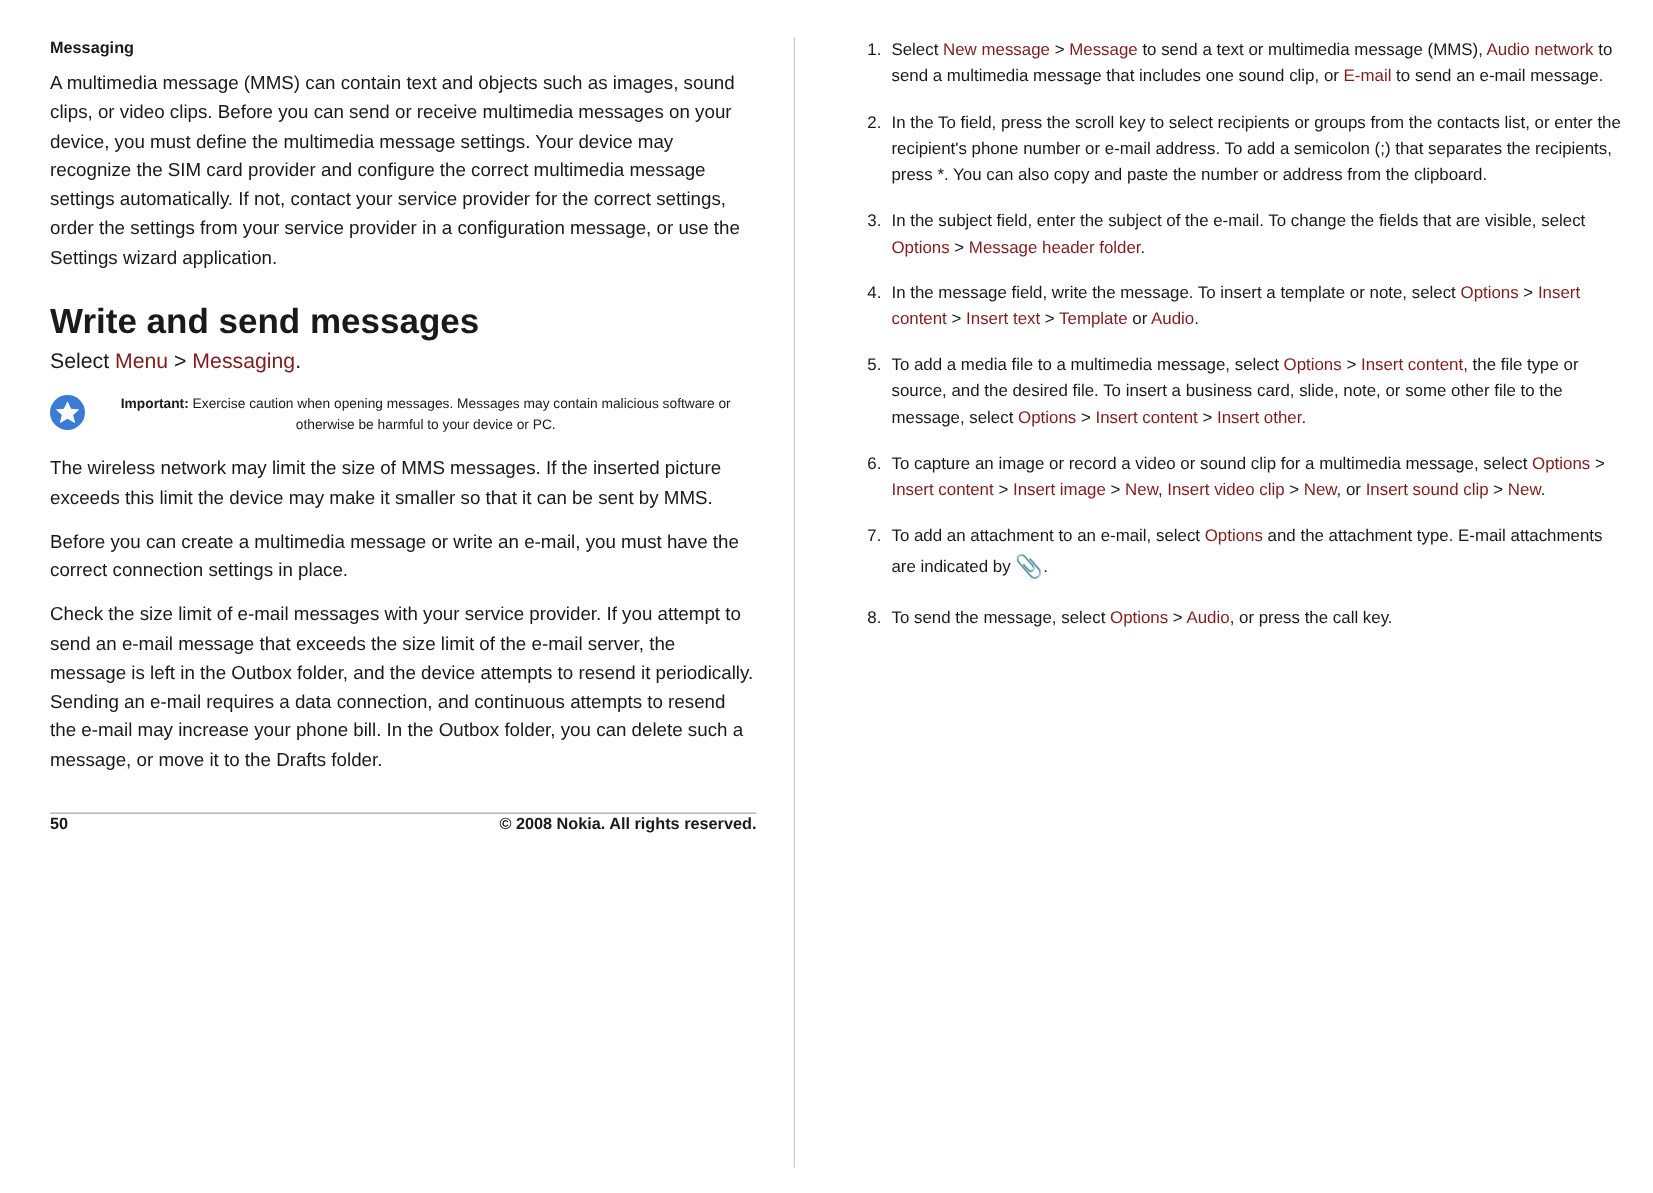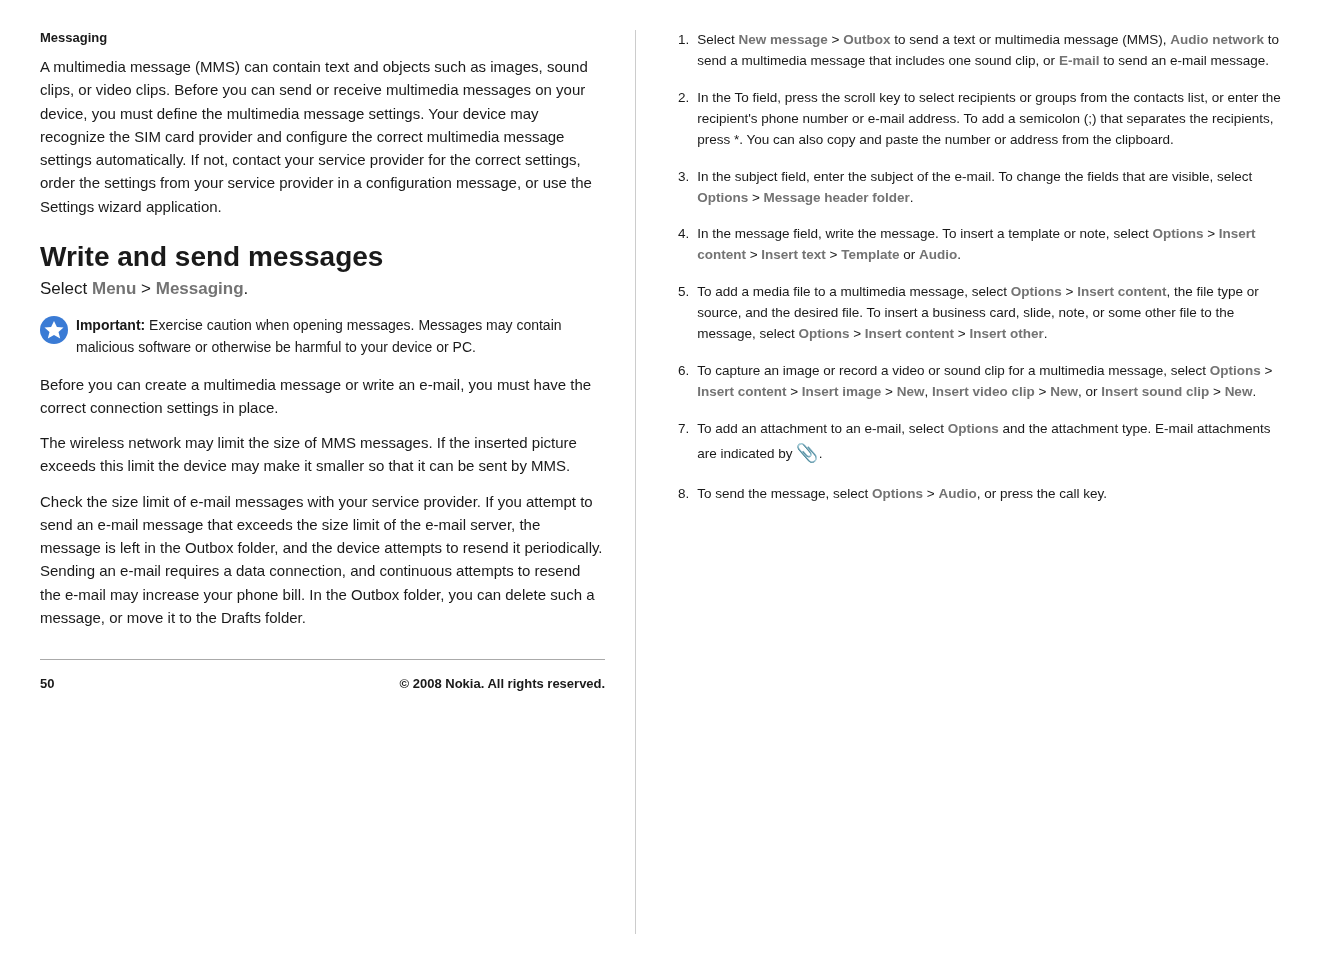--- a/index.html
+++ b/index.html
@@ -8,21 +8,21 @@
       font-family: Arial, Helvetica, sans-serif;
       font-size: 14px;
       color: #1a1a1a;
       width: 1322px;
       min-height: 954px;
     }
     .page {
       display: flex;
       flex-direction: row;
       padding: 30px 40px 20px 40px;
-      gap: 0;
+      gap: 16px;
       width: 100%;
       min-height: 954px;
     }
     .left-col {
       flex: 0 0 48%;
       padding-right: 30px;
       border-right: 1px solid #ccc;
     }
     .right-col {
       flex: 0 0 52%;
@@ -56,33 +56,34 @@
       gap: 8px;
       margin-bottom: 14px;
     }
     .star-icon {
       width: 28px;
       height: 28px;
       flex-shrink: 0;
       margin-top: 1px;
     }
     .important-text {
-      font-size: 14px;
+      font-size: 11px;
       line-height: 1.55;
+      text-align: center;
     }
     .link {
-      color: #737373;
-      font-weight: bold;
+      color: #7f1d1d;
+      font-weight: normal;
     }
     .footer-bar {
       display: flex;
       justify-content: space-between;
       align-items: center;
       border-top: 1px solid #aaa;
-      padding-top: 16px;
+      padding-top: 0;
       margin-top: 30px;
       font-size: 13px;
       font-weight: bold;
     }
     .numbered-list {
       list-style: none;
       padding: 0;
       margin: 0;
     }
     .numbered-list li {
@@ -126,37 +127,37 @@
     <div class="important-box">
       <svg class="star-icon" viewBox="0 0 28 28" xmlns="http://www.w3.org/2000/svg">
         <circle cx="14" cy="14" r="14" fill="#3a7bd5"></circle>
         <polygon points="14,5 16.9,11 23.5,11.6 18.5,16 20.2,22.5 14,19 7.8,22.5 9.5,16 4.5,11.6 11.1,11" fill="white"></polygon>
       </svg>
       <div class="important-text">
         <span style="font-weight:bold;">Important:</span><span>  Exercise caution when opening messages. Messages may contain malicious software or otherwise be harmful to your device or PC.</span>
       </div>
     </div>
 
+    <p class="body-text">The wireless network may limit the size of MMS messages. If the inserted picture exceeds this limit the device may make it smaller so that it can be sent by MMS.</p>
     <p class="body-text">Before you can create a multimedia message or write an e-mail, you must have the correct connection settings in place.</p>
-    <p class="body-text">The wireless network may limit the size of MMS messages. If the inserted picture exceeds this limit the device may make it smaller so that it can be sent by MMS.</p>
     <p class="body-text">Check the size limit of e-mail messages with your service provider. If you attempt to send an e-mail message that exceeds the size limit of the e-mail server, the message is left in the Outbox folder, and the device attempts to resend it periodically. Sending an e-mail requires a data connection, and continuous attempts to resend the e-mail may increase your phone bill. In the Outbox folder, you can delete such a message, or move it to the Drafts folder.</p>
 
     <div class="footer-bar">
       <span>50</span>
       <span>© 2008 Nokia. All rights reserved.</span>
     </div>
   </div>
 
   <div class="right-col">
     <ol class="numbered-list">
 
       <li>
         <span class="num">1.</span>
         <span class="list-content">
-          Select <span class="link">New message</span> &gt; <span class="link">Outbox</span> to send a text or multimedia message (MMS), <span class="link">Audio network</span> to send a multimedia message that includes one sound clip, or <span class="link">E-mail</span> to send an e-mail message.
+          Select <span class="link">New message</span> &gt; <span class="link">Message</span> to send a text or multimedia message (MMS), <span class="link">Audio network</span> to send a multimedia message that includes one sound clip, or <span class="link">E-mail</span> to send an e-mail message.
         </span>
       </li>
 
       <li>
         <span class="num">2.</span>
         <span class="list-content">In the To field, press the scroll key to select recipients or groups from the contacts list, or enter the recipient's phone number or e-mail address. To add a semicolon (;) that separates the recipients, press *. You can also copy and paste the number or address from the clipboard.</span>
       </li>
 
       <li>
         <span class="num">3.</span>

